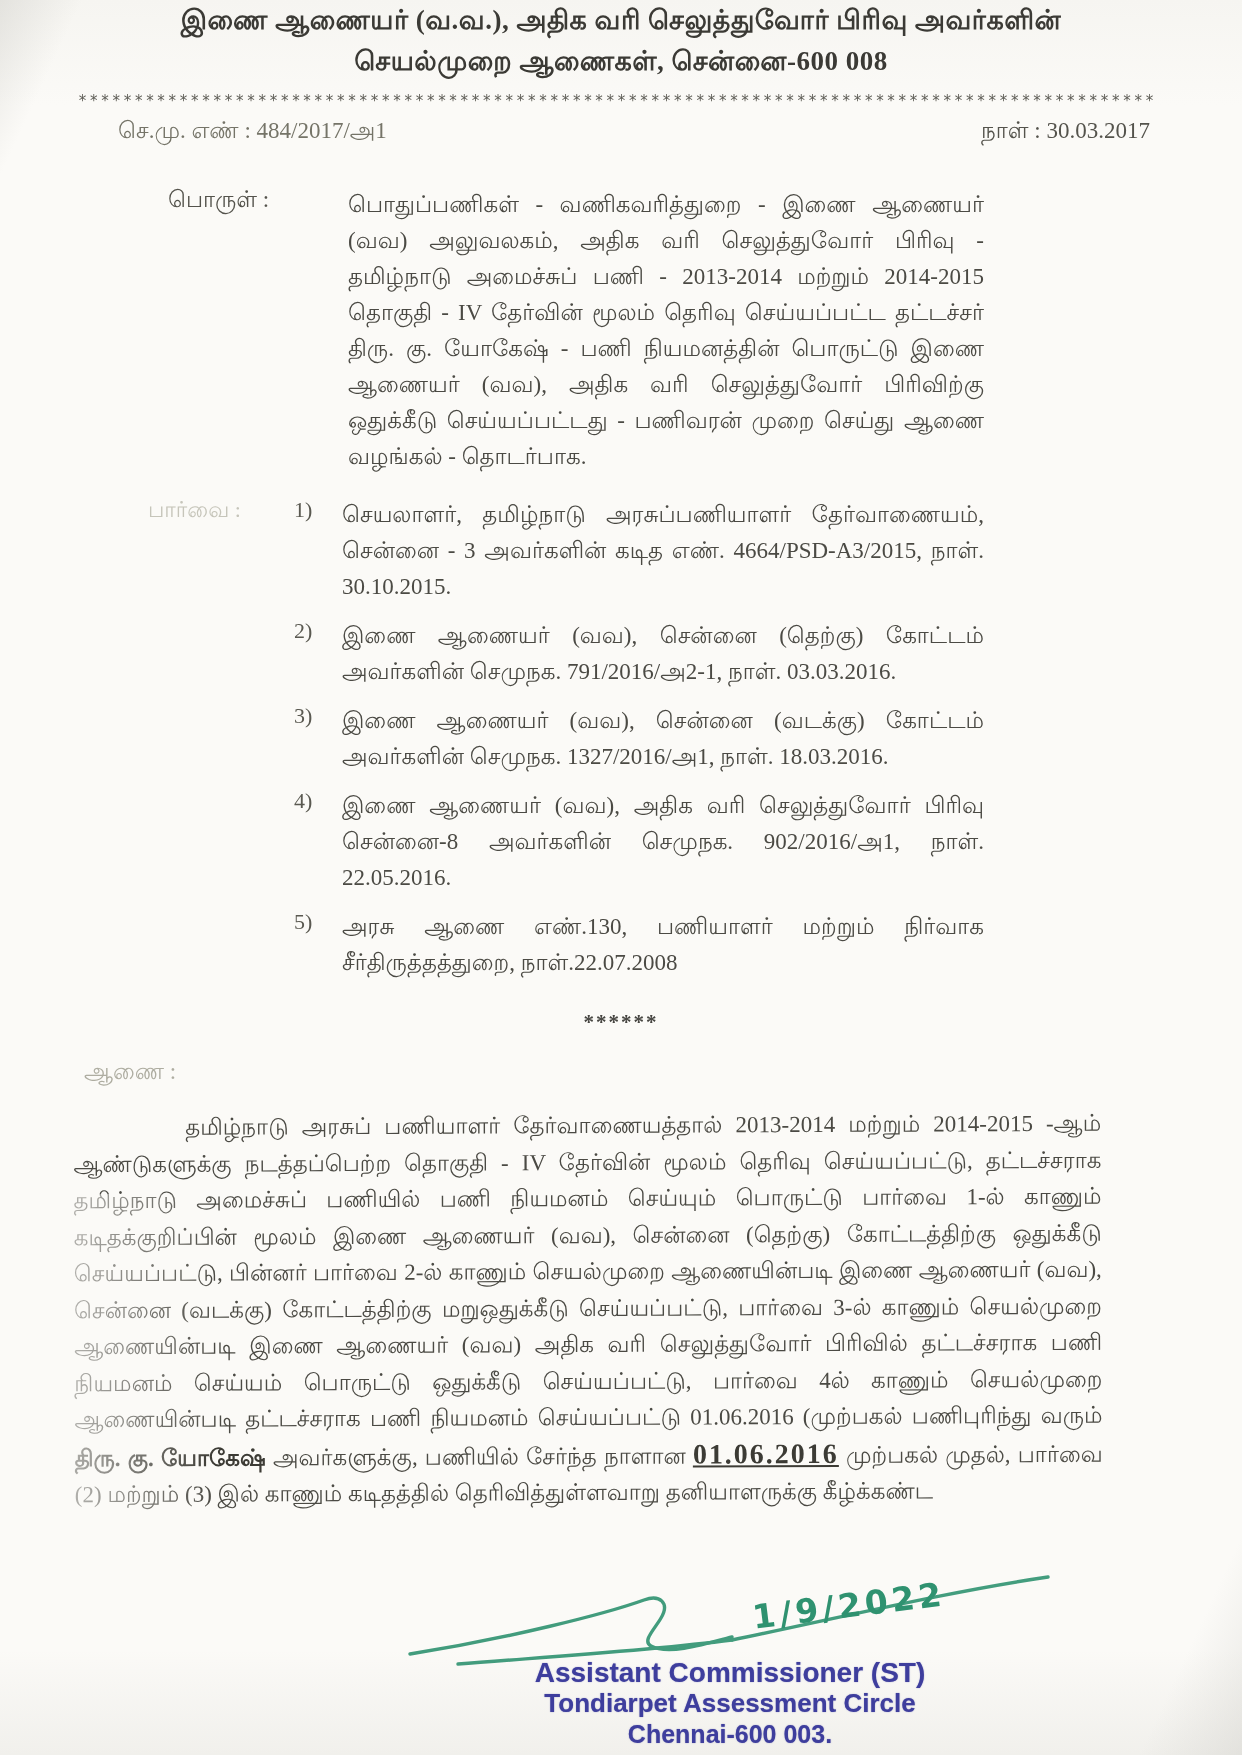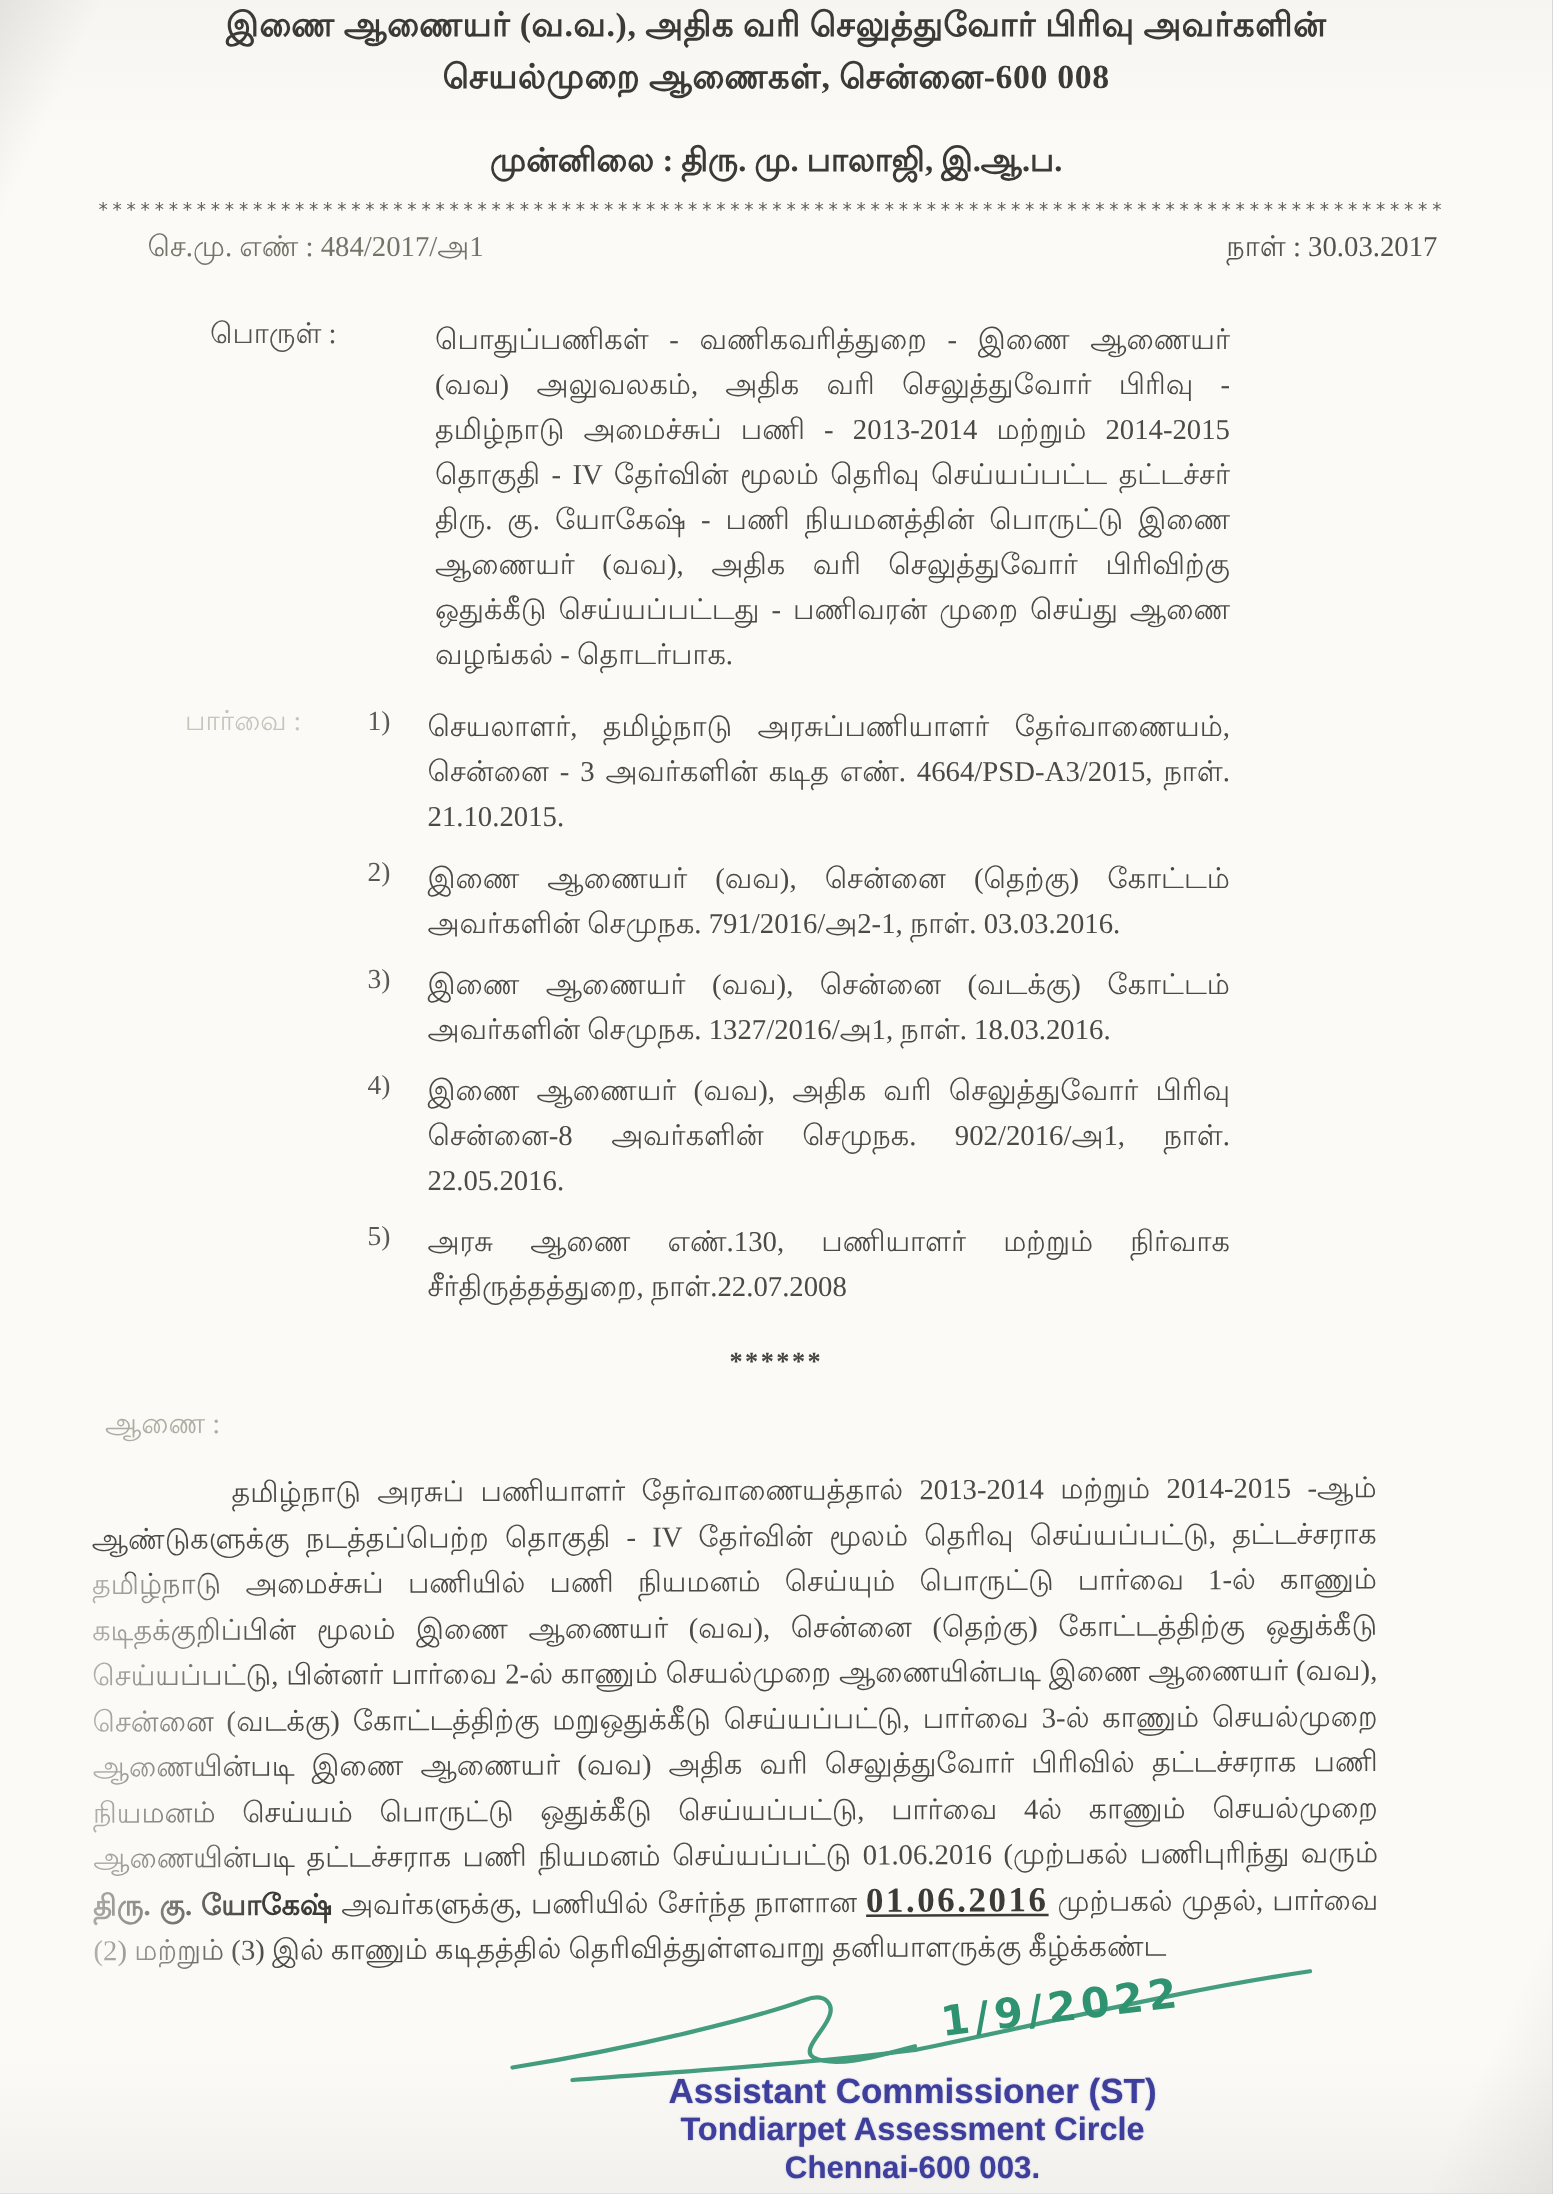--- a/index.html
+++ b/index.html
@@ -89,41 +89,40 @@
   .stamp-l3 { font-size:25px; line-height:31px; }
 </style>
 </head>
 <body>
 
 <div class="page">
 
   <div class="letterhead">
     <div class="lh-line">இணை ஆணையர் (வ.வ.), அதிக வரி செலுத்துவோர் பிரிவு அவர்களின்</div>
     <div class="lh-line">செயல்முறை ஆணைகள், சென்னை-600 008</div>
-    <div class="presence">முன்னிலை : திரு. மு. பாலாஜி, இ.ஆ.ப.</div>
   </div>
 
   <div class="stars-row">************************************************************************************************</div>
 
   <div class="ref-row">
     <span class="ref-no">செ.மு. எண் : 484/2017/அ1</span>
     <span class="ref-date">நாள் : 30.03.2017</span>
   </div>
 
   <div class="subject-row">
     <div class="subject-label">பொருள் :</div>
     <div class="subject-text">பொதுப்பணிகள் - வணிகவரித்துறை - இணை ஆணையர் (வவ) அலுவலகம், அதிக வரி செலுத்துவோர் பிரிவு - தமிழ்நாடு அமைச்சுப் பணி - 2013-2014 மற்றும் 2014-2015 தொகுதி - IV தேர்வின் மூலம் தெரிவு செய்யப்பட்ட தட்டச்சர் திரு. கு. யோகேஷ் - பணி நியமனத்தின் பொருட்டு இணை ஆணையர் (வவ), அதிக வரி செலுத்துவோர் பிரிவிற்கு ஒதுக்கீடு செய்யப்பட்டது - பணிவரன் முறை செய்து ஆணை வழங்கல் - தொடர்பாக.</div>
   </div>
 
   <div class="refs-row">
     <div class="refs-label">பார்வை :</div>
     <ul class="refs-list">
       <li class="ref-item">
         <span class="ref-item-num">1)</span>
-        <span class="ref-item-text">செயலாளர், தமிழ்நாடு அரசுப்பணியாளர் தேர்வாணையம், சென்னை - 3 அவர்களின் கடித எண். 4664/PSD-A3/2015, நாள். 21.10.2015.</span>
+        <span class="ref-item-text">செயலாளர், தமிழ்நாடு அரசுப்பணியாளர் தேர்வாணையம், சென்னை - 3 அவர்களின் கடித எண். 4664/PSD-A3/2015, நாள். 30.10.2015.</span>
       </li>
       <li class="ref-item">
         <span class="ref-item-num">2)</span>
         <span class="ref-item-text">இணை ஆணையர் (வவ), சென்னை (தெற்கு) கோட்டம் அவர்களின் செமுநக. 791/2016/அ2-1, நாள். 03.03.2016.</span>
       </li>
       <li class="ref-item">
         <span class="ref-item-num">3)</span>
         <span class="ref-item-text">இணை ஆணையர் (வவ), சென்னை (வடக்கு) கோட்டம் அவர்களின் செமுநக. 1327/2016/அ1, நாள். 18.03.2016.</span>
       </li>
       <li class="ref-item">

